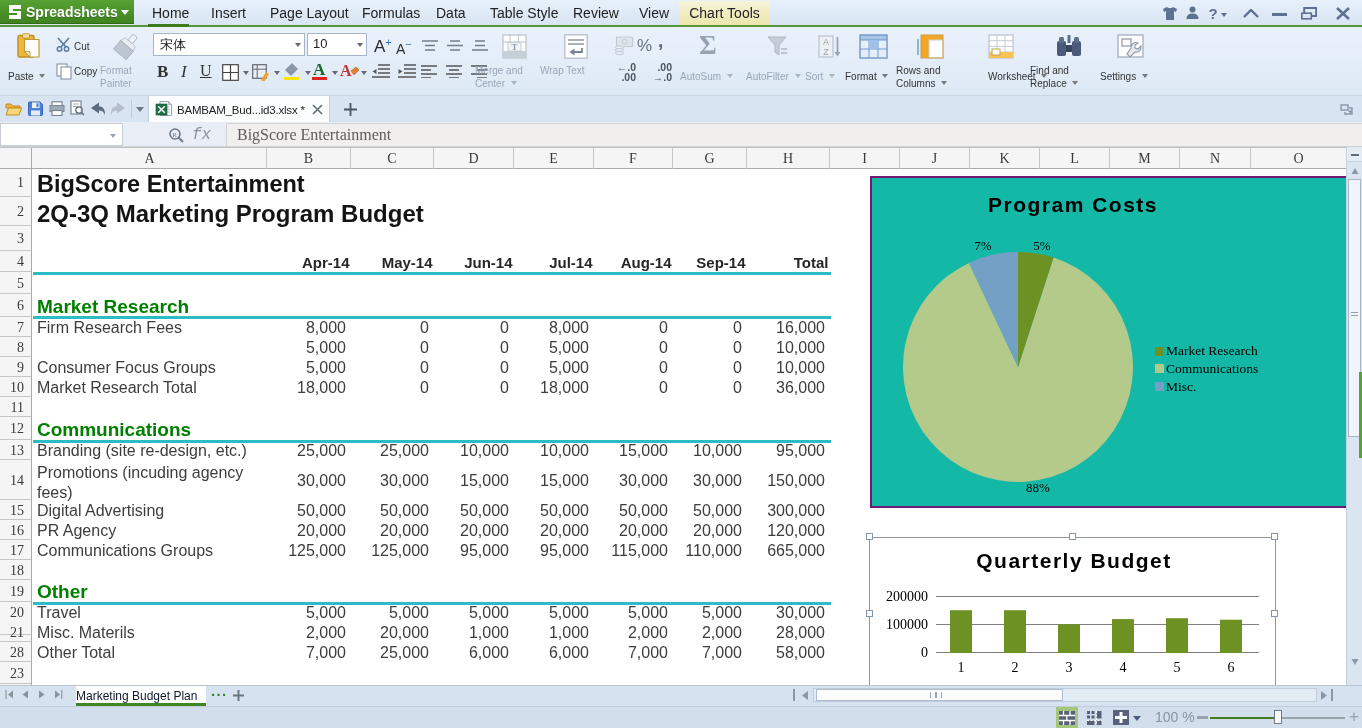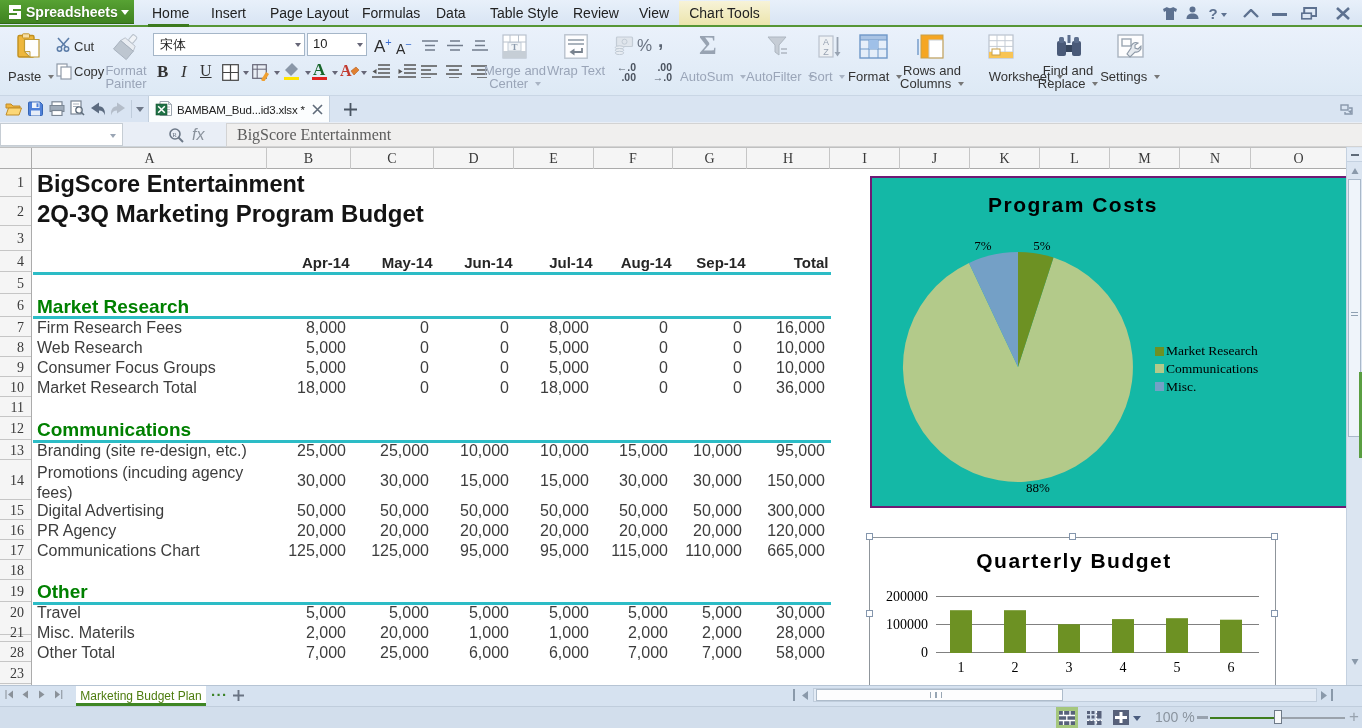--- a/index.html
+++ b/index.html
@@ -10,21 +10,21 @@
 #titlebar .gline{position:absolute;left:0;bottom:0;width:100%;height:2px;background:#569636}
 #appbtn{position:absolute;left:0;top:0;width:134px;height:24px;background:linear-gradient(#57a233,#3f8220);border-bottom:1px solid #2f6b14;color:#fff}
 #appbtn .txt{position:absolute;left:26px;top:4px;font-size:14px;font-weight:bold;color:#fff;text-shadow:0 1px 1px rgba(0,0,0,.25)}
 #appbtn .caret{position:absolute;right:5px;top:10px;width:0;height:0;border-left:4px solid transparent;border-right:4px solid transparent;border-top:5px solid #fff}
 .ttab{position:absolute;top:0;height:25px;line-height:26px;font-size:14px;color:#222;white-space:nowrap}
 #homeline{position:absolute;left:148px;top:24px;width:41px;height:3px;background:#3c7a1e}
 #charttab{position:absolute;left:679px;top:1px;width:91px;height:24px;background:linear-gradient(#f7f3d8,#ece5ad);text-align:center;line-height:25px;font-size:14px;color:#222}
 .wicon{position:absolute;top:0;height:27px;color:#5d7190;font-size:14px;text-align:center;line-height:27px}
 
 #ribbon{position:absolute;left:0;top:27px;width:1362px;height:69px;background:linear-gradient(#eaf1fb,#dde9f5);border-bottom:1px solid #c9d6e5}
-.rlbl{position:absolute;font-size:13px;color:#333;text-align:center;white-space:nowrap;line-height:12.5px}
+.rlbl{position:absolute;font-size:10px;color:#333;white-space:nowrap;line-height:12.5px}
 .rlbl.gray{color:#9aa5b8}
 .car{display:inline-block;width:0;height:0;border-left:3px solid transparent;border-right:3px solid transparent;border-top:4px solid #777;vertical-align:2px;margin-left:3px}
 .car.gray{border-top-color:#a9b4c4}
 
 #qatrow{position:absolute;left:0;top:96px;width:1362px;height:26px;background:#d9e4f2}
 #doctab{position:absolute;left:148px;top:96px;width:182px;height:26px;background:#fbfdfe;border-left:1px solid #c2cfdd;border-right:1px solid #c2cfdd}
 
 #fbar{position:absolute;left:0;top:122px;width:1362px;height:25px;background:#e9eef6;border-bottom:1px solid #cdd4da}
 #namebox{position:absolute;left:0;top:123px;width:123px;height:23px;background:#fff;border:1px solid #c6cdd4}
 #finput{position:absolute;left:226px;top:123px;width:1136px;height:24px;background:#f0efee;border:1px solid #d3d3d3;border-right:none;font-family:"Liberation Serif",serif;font-size:16px;color:#5c5c5c;line-height:22px;padding-left:10px}
@@ -51,21 +51,21 @@
 .sect{font-size:19px;font-weight:bold;color:#008000}
 .teal{position:absolute;left:0;width:798px;height:3px;background:#2cbcc6}
 
 #pie{position:absolute;left:870px;top:176px;width:484px;height:332px;background:#14b8a6;border:2px solid #701a75}
 #bar{position:absolute;left:869px;top:537px;width:407px;height:148px;background:#fff;border:1px solid #8f959b;border-bottom:none}
 .hdl{position:absolute;width:7px;height:7px;background:#fff;border:1px solid #8496ad;z-index:5}
 
 #vscroll{position:absolute;left:1346px;top:147px;width:16px;height:538px;background:#dbe5f1;border-left:1px solid #c4d1e0}
 #tabbar{position:absolute;left:0;top:685px;width:1362px;height:21px;background:#d6e2f0;border-top:1px solid #b6c4d4}
 #statusbar{position:absolute;left:0;top:706px;width:1362px;height:22px;background:#d2deec;border-top:1px solid #c0cddc}
-.sheettab{position:absolute;left:76px;top:686px;width:130px;height:20px;background:#fff;font-size:12px;color:#4d7c0f;text-align:center;line-height:20px}
+.sheettab{position:absolute;left:76px;top:686px;width:130px;height:20px;background:#fff;font-size:12px;color:#0f172a;text-align:left;line-height:20px}
 </style></head>
 <body>
 <div id="app">
 
 <div id="titlebar">
   <div class="gline"></div>
 </div>
 <div id="appbtn">
   <svg class="ab" style="left:7px;top:4px" width="17" height="16" viewBox="0 0 17 16">
     <path d="M2 1 h12 v4 h-8 v2 h8 v8 H2 v-4 h8 V9 H2 z" fill="#fff"></path>
@@ -348,21 +348,21 @@
 
 <div id="fbar"></div>
 <div id="namebox">
       <div class="ab" style="right:6px;top:10px;width:0;height:0;border-left:3.5px solid transparent;border-right:3.5px solid transparent;border-top:4px solid #9aa5b4"></div>
     </div>
 <svg class="ab" style="left:168px;top:128px" width="17" height="15" viewBox="0 0 17 15">
       <circle cx="7" cy="6" r="5" fill="none" stroke="#6d7988" stroke-width="1.6"></circle>
       <path d="M10.5 9.5 L15 14" stroke="#6d7988" stroke-width="2"></path>
       <text x="4.2" y="9" font-size="7" fill="#6d7988" font-family="Liberation Serif,serif">R</text>
     </svg>
-<div class="ab" style="left:192px;top:124px;width:20px;height:22px;font-family:Liberation Sans, sans-serif;font-style:italic;font-size:16px;color:#8a929c;line-height:22px">fx</div>
+<div class="ab" style="left:192px;top:124px;width:20px;height:22px;font-family:Liberation Mono, monospace;font-style:italic;font-size:16px;color:#8a929c;line-height:22px">fx</div>
 <div id="finput">BigScore Entertainment</div>
 
 <div id="colhdr">
   <div class="ch" style="left:0;width:32px;border-right:1px solid #ababab"></div>
   <div class="ch" style="left:33px;width:234px">A</div>
   <div class="ch" style="left:267px;width:84px">B</div>
   <div class="ch" style="left:351px;width:83px">C</div>
   <div class="ch" style="left:434px;width:80px">D</div>
   <div class="ch" style="left:514px;width:80px">E</div>
   <div class="ch" style="left:594px;width:79px">F</div>
@@ -424,21 +424,20 @@
         <span class="cell ca ">Firm Research Fees</span>
         <span class="cell num cb ">8,000</span>
         <span class="cell num cc ">0</span>
         <span class="cell num cd ">0</span>
         <span class="cell num ce ">8,000</span>
         <span class="cell num cf ">0</span>
         <span class="cell num cg ">0</span>
         <span class="cell num ch2 ">16,000</span>
       </div>
   <div class="row" style="top:169px;height:20px;line-height:20px">
-        <span class="cell ca ">Web Research</span>
         <span class="cell num cb ">5,000</span>
         <span class="cell num cc ">0</span>
         <span class="cell num cd ">0</span>
         <span class="cell num ce ">5,000</span>
         <span class="cell num cf ">0</span>
         <span class="cell num cg ">0</span>
         <span class="cell num ch2 ">10,000</span>
       </div>
   <div class="row" style="top:189px;height:20px;line-height:20px">
         <span class="cell ca ">Consumer Focus Groups</span>
@@ -498,21 +497,21 @@
         <span class="cell ca ">PR Agency</span>
         <span class="cell num cb ">20,000</span>
         <span class="cell num cc ">20,000</span>
         <span class="cell num cd ">20,000</span>
         <span class="cell num ce ">20,000</span>
         <span class="cell num cf ">20,000</span>
         <span class="cell num cg ">20,000</span>
         <span class="cell num ch2 ">120,000</span>
       </div>
   <div class="row" style="top:372px;height:20px;line-height:20px">
-        <span class="cell ca ">Communications Chart</span>
+        <span class="cell ca ">Communications Groups</span>
         <span class="cell num cb ">125,000</span>
         <span class="cell num cc ">125,000</span>
         <span class="cell num cd ">95,000</span>
         <span class="cell num ce ">95,000</span>
         <span class="cell num cf ">115,000</span>
         <span class="cell num cg ">110,000</span>
         <span class="cell num ch2 ">665,000</span>
       </div>
   <div class="row" style="top:412px;height:22px;line-height:22px">
         <span class="cell ca sect">Other</span>

